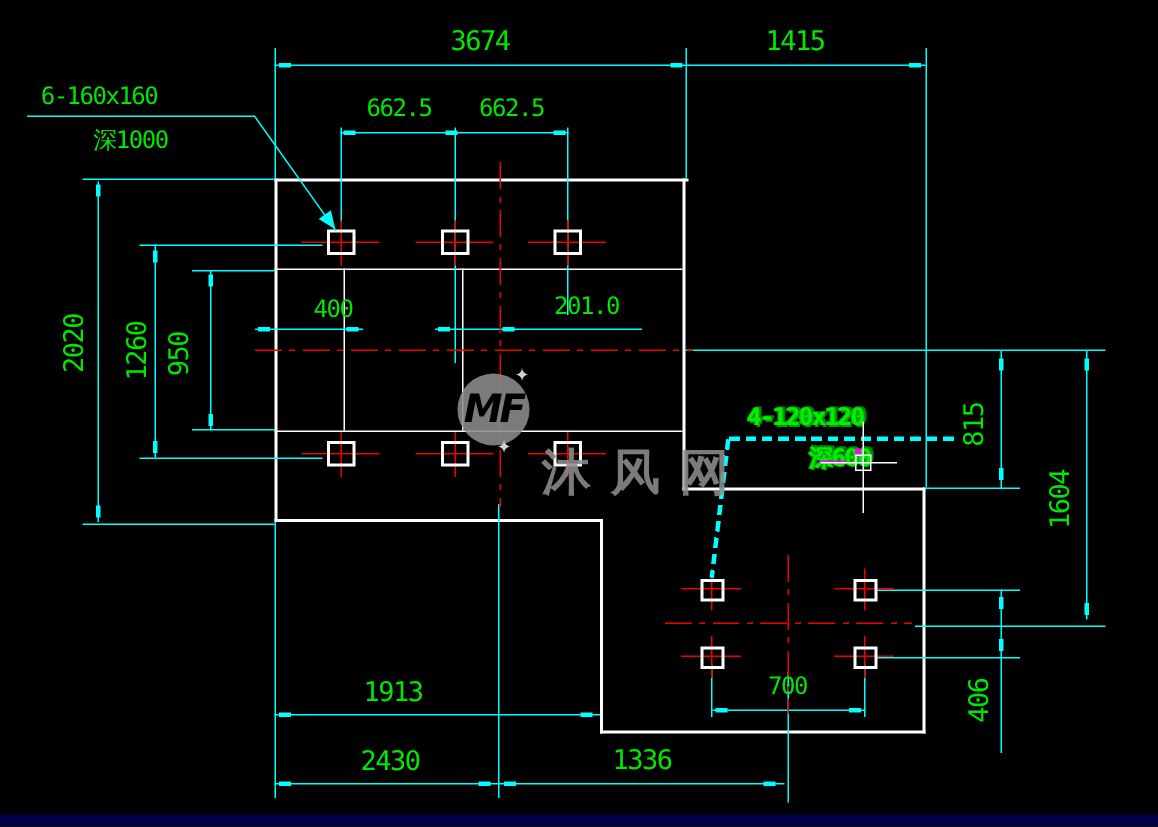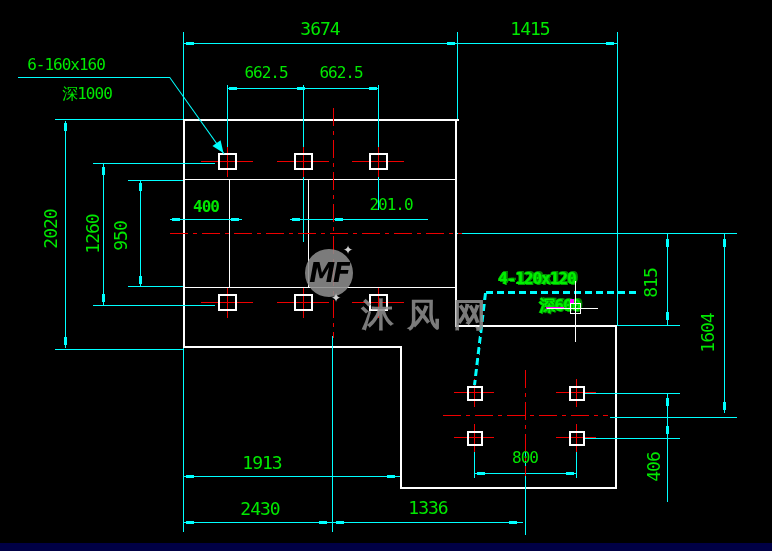--- a/index.html
+++ b/index.html
@@ -195,31 +195,31 @@
 
   <div class="hd" style="left:486px;top:291px;width:151px;"></div>
   <div class="dd" style="left:487px;top:293px;width:93px;transform:rotate(96.8deg);"></div>
 
   <div class="t" style="left:320px;top:28px;">3674</div>
   <div class="t" style="left:530px;top:28px;">1415</div>
   <div class="t ts" style="left:66px;top:64px;">6-160x160</div>
   <div class="t ts" style="left:87px;top:94px;">深1000</div>
   <div class="t ts" style="left:266px;top:72px;">662.5</div>
   <div class="t ts" style="left:341px;top:72px;">662.5</div>
-  <div class="t ts" style="left:206px;top:206px;font-weight:bold;">400</div>
+  <div class="t ts" style="left:222px;top:206px;">400</div>
   <div class="t ts" style="left:391px;top:204px;">201.0</div>
   <div class="t rot" style="left:50px;top:229px;">2020</div>
   <div class="t rot" style="left:92px;top:234px;">1260</div>
   <div class="t rot" style="left:120px;top:236px;">950</div>
   <div class="t ts scrib" style="left:537px;top:278px;">4-120x120</div>
   <div class="t ts scrib" style="left:560px;top:306px;">深600</div>
   <div class="t rot" style="left:650px;top:283px;">815</div>
   <div class="t rot" style="left:707px;top:333px;">1604</div>
   <div class="t rot" style="left:653px;top:467px;">406</div>
-  <div class="t ts" style="left:525px;top:457px;">800</div>
+  <div class="t ts" style="left:525px;top:457px;">700</div>
   <div class="t" style="left:262px;top:462px;">1913</div>
   <div class="t" style="left:260px;top:508px;">2430</div>
   <div class="t" style="left:428px;top:507px;">1336</div>
 
   <div id="wm">
     <div class="logo">MF</div>
     <div class="spark" style="left:40px;top:-4px;">✦</div>
     <div class="spark" style="left:28px;top:44px;">✦</div>
     <div class="brand">沐风网</div>
   </div>

